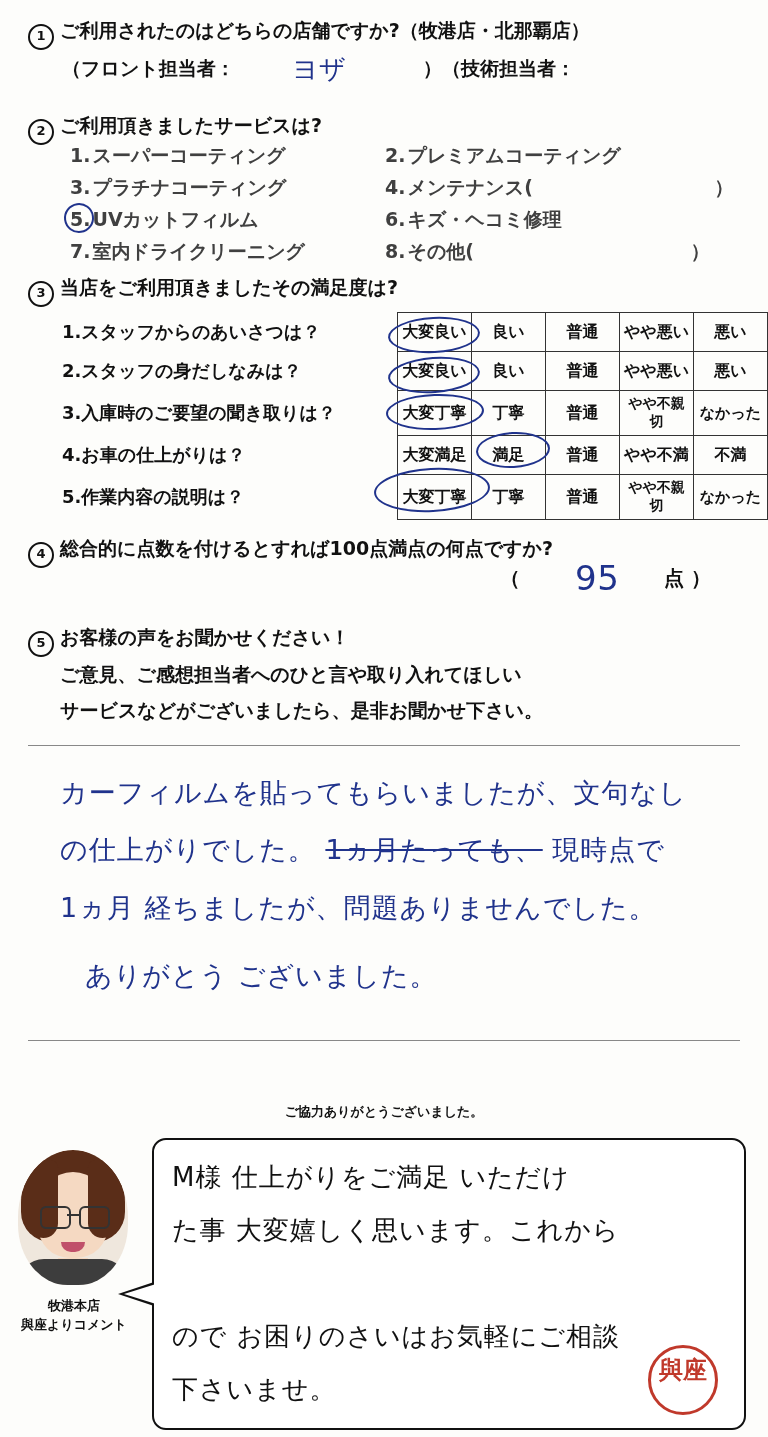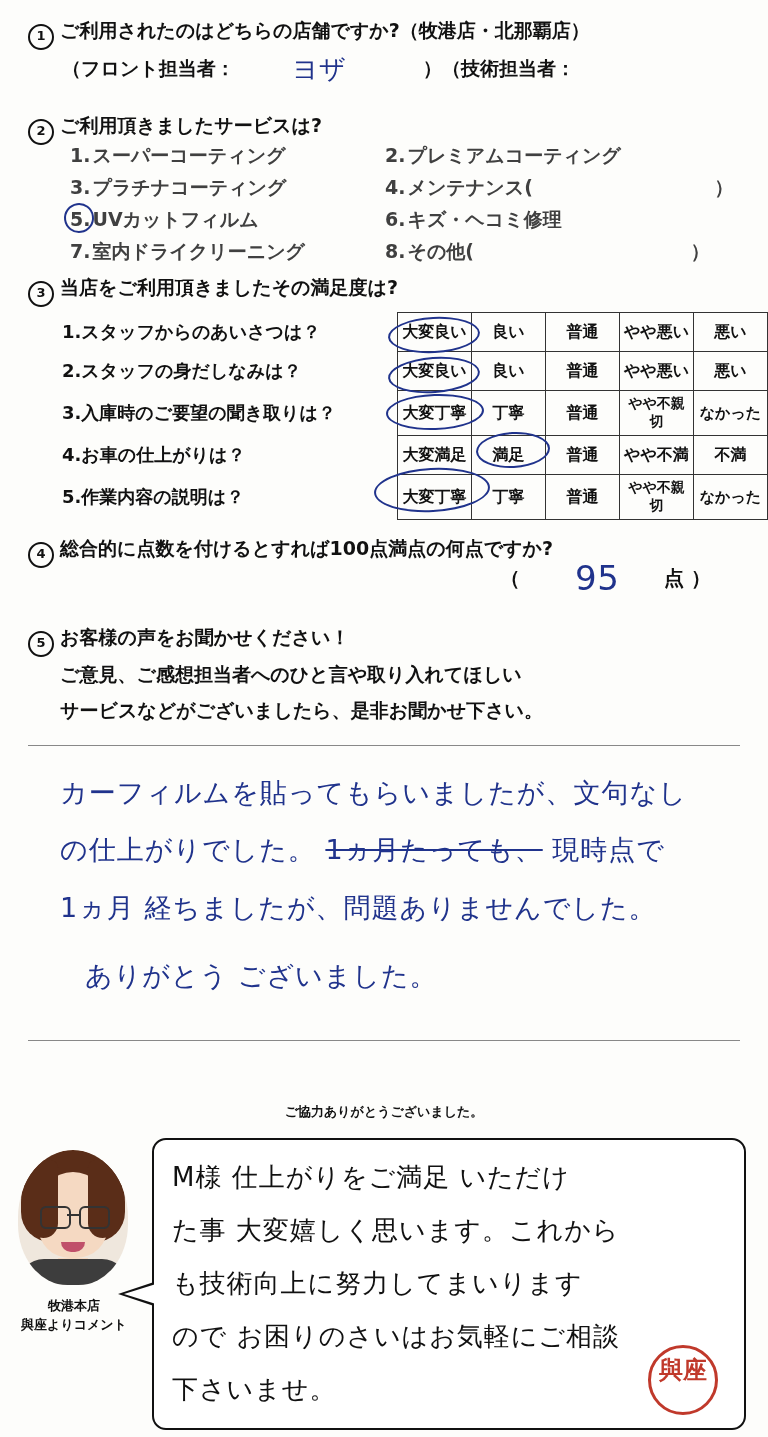--- a/index.html
+++ b/index.html
@@ -412,19 +412,18 @@
     <div>牧港本店</div>
     <div>與座よりコメント</div>
   </div>
 
   <div class="balloon"></div>
   <div class="balloon-tail"></div>
   <div class="balloon-tail-in"></div>
 
   <div class="bline" style="top:1160px;">M様 仕上がりをご満足 いただけ</div>
   <div class="bline" style="top:1213px;">た事 大変嬉しく思います。これから</div>
-  <div class="bline" style="top:1266px;">も技術向上に努力してまいります</div>
   <div class="bline" style="top:1319px;">ので お困りのさいはお気軽にご相談</div>
   <div class="bline" style="top:1372px;">下さいませ。</div>
 
   <div class="stamp">與座</div>
 
 </div>
 
 </body></html>

